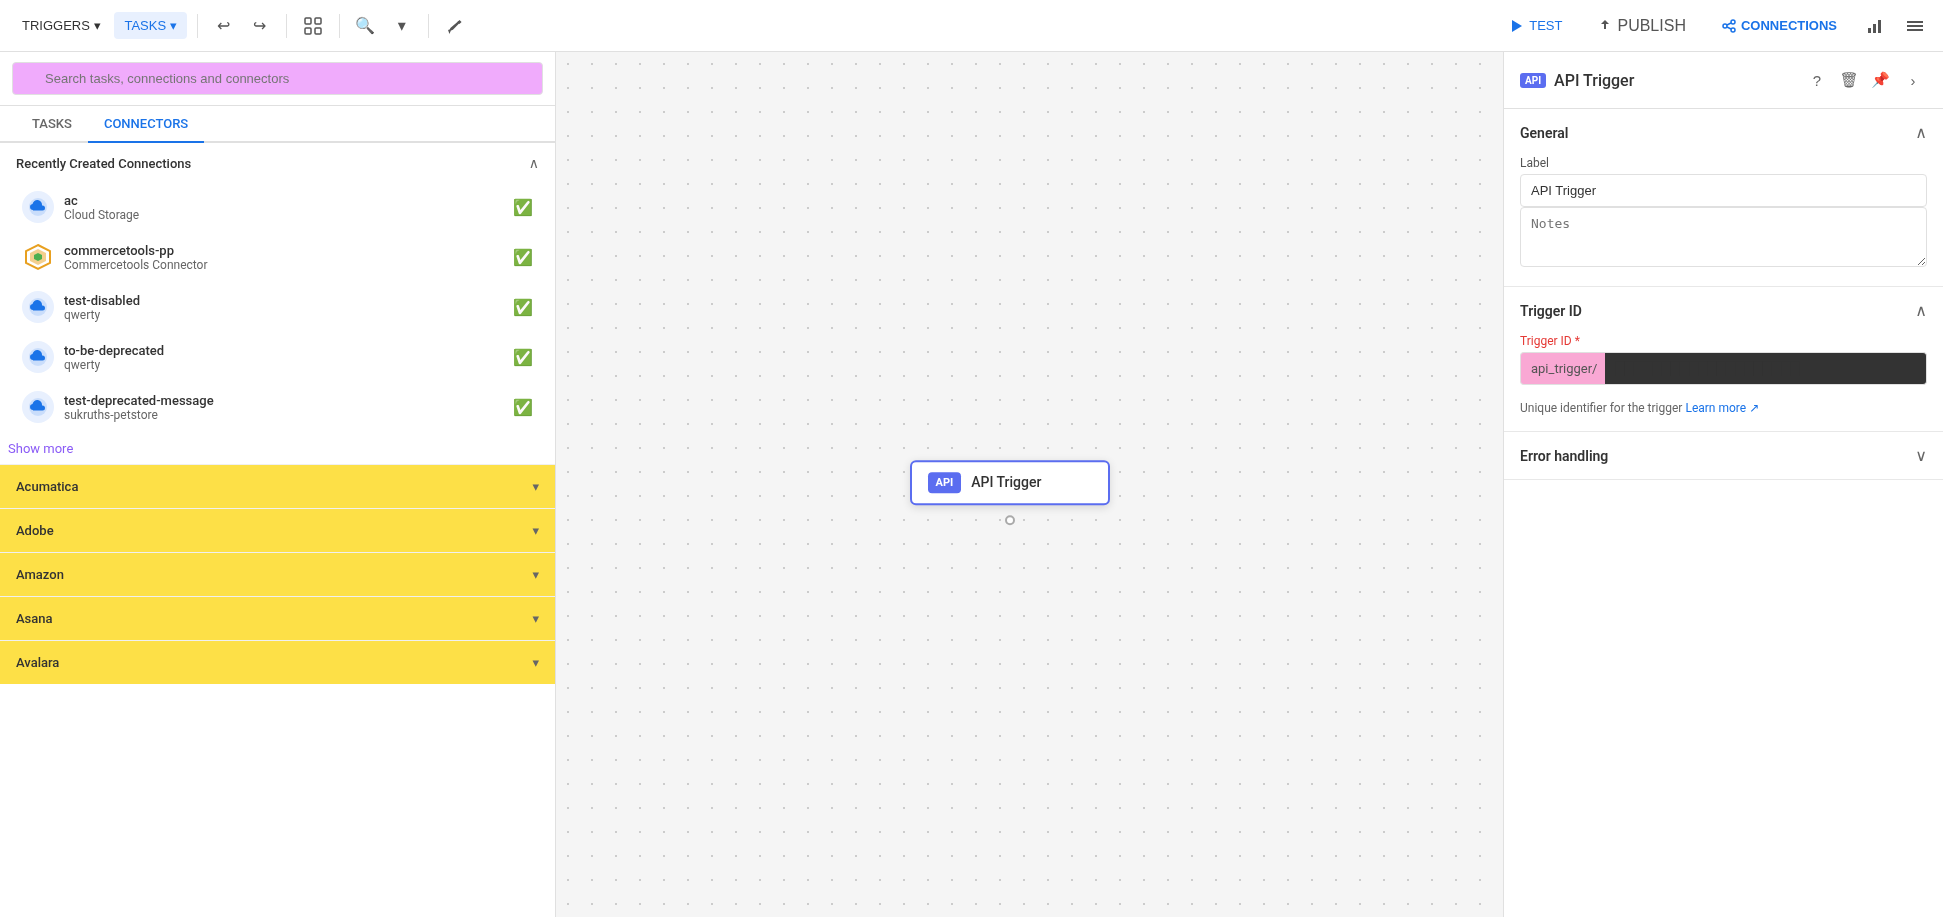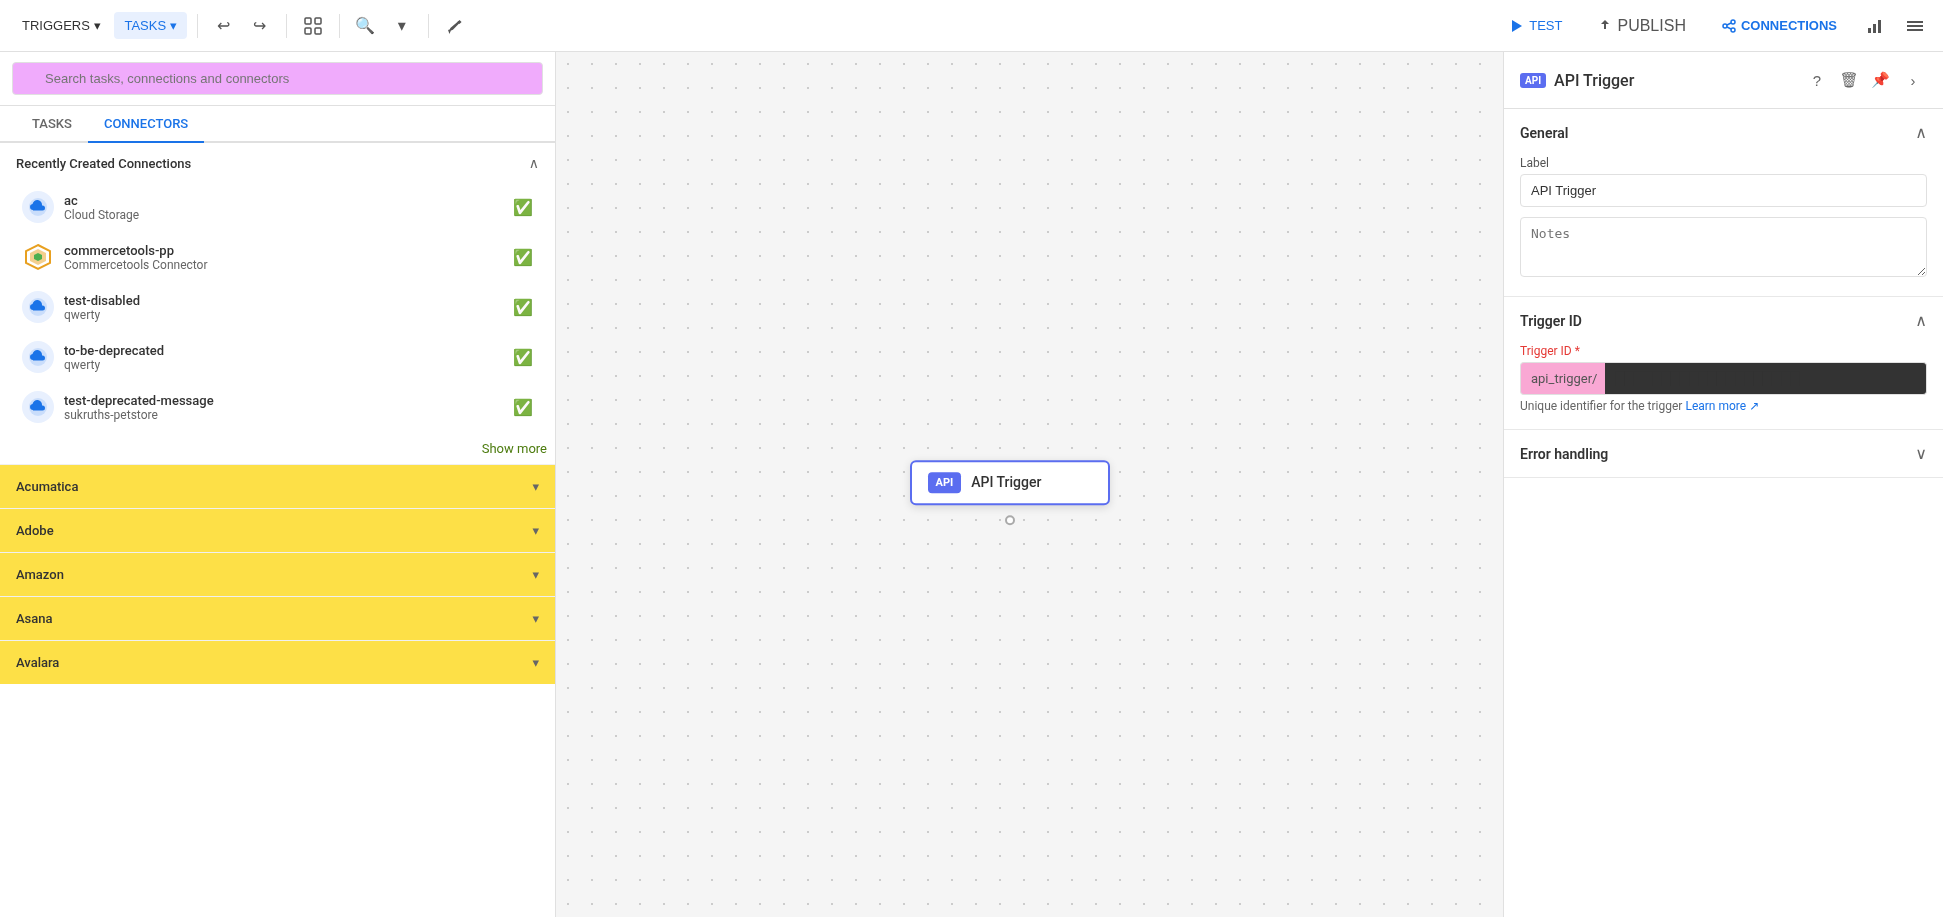--- a/index.html
+++ b/index.html
@@ -106,21 +106,21 @@
       width: 32px; height: 32px; border-radius: 50%;
       display: flex; align-items: center; justify-content: center;
       flex-shrink: 0; overflow: hidden;
     }
     .connection-icon.blue { background: #e8f0fe; color: #1a73e8; font-size: 18px; }
     .connection-info { flex: 1; }
     .connection-name { font-size: 13px; font-weight: 500; color: #333; }
     .connection-sub { font-size: 12px; color: #666; }
     .connection-status { color: #34a853; font-size: 16px; }
 
-    .show-more { text-align: right; padding: 8px; color: #4d7c0f; font-size: 13px; cursor: pointer; }
+    .show-more { text-align: left; padding: 8px; color: #8b5cf6; font-size: 13px; cursor: pointer; }
 
     
     .collapsed-section {
       display: flex; align-items: center; justify-content: space-between;
       padding: 14px 16px; border-top: 1px solid #f0f0f0; cursor: pointer;
       background: #fde047;
     }
     .collapsed-section-title { font-size: 13px; font-weight: 500; color: #333; }
 
     
@@ -204,21 +204,21 @@
     .trigger-id-prefix {
       padding: 8px 8px 8px 10px; border: 1px solid #e0e0e0; border-right: none;
       border-radius: 4px 0 0 4px; font-size: 13px; color: #555;
       background: #f9a8d4;
     }
     .trigger-id-value {
       flex: 1; padding: 8px 10px; border: 1px solid #e0e0e0;
       border-radius: 0 4px 4px 0; font-size: 13px;
       background: #333; color: #333; outline: none;
     }
-    .trigger-id-hint { font-size: 12px; color: #666; margin-top: 4px; }
+    .trigger-id-hint { font-size: 12px; color: #666; margin-top: 16px; }
     .trigger-id-hint a { color: #1a73e8; text-decoration: none; cursor: pointer; }
   </style>
 </head>
 <body>
 
 <div class="toolbar">
   <button class="toolbar-btn">
     <span>TRIGGERS</span>
     <span>▾</span>
   </button>
@@ -455,21 +455,21 @@
         <button class="panel-action-btn">›</button>
       </div>
     </div>
 
     <div class="rp-section">
       <div class="rp-section-header">
         <span class="rp-section-title">General</span>
         <span style="color:#666;font-size:16px;">∧</span>
       </div>
       <div class="rp-section-body">
-        <div style="margin-bottom: 10px;">
+        <div style="margin-bottom: 0;">
           <div class="field-label">Label</div>
           <input class="field-input" type="text" value="API Trigger" style="">
         </div>
         <div>
           <textarea class="field-textarea" placeholder="Notes" style=""></textarea>
         </div>
       </div>
     </div>
 
     <div class="rp-section">

